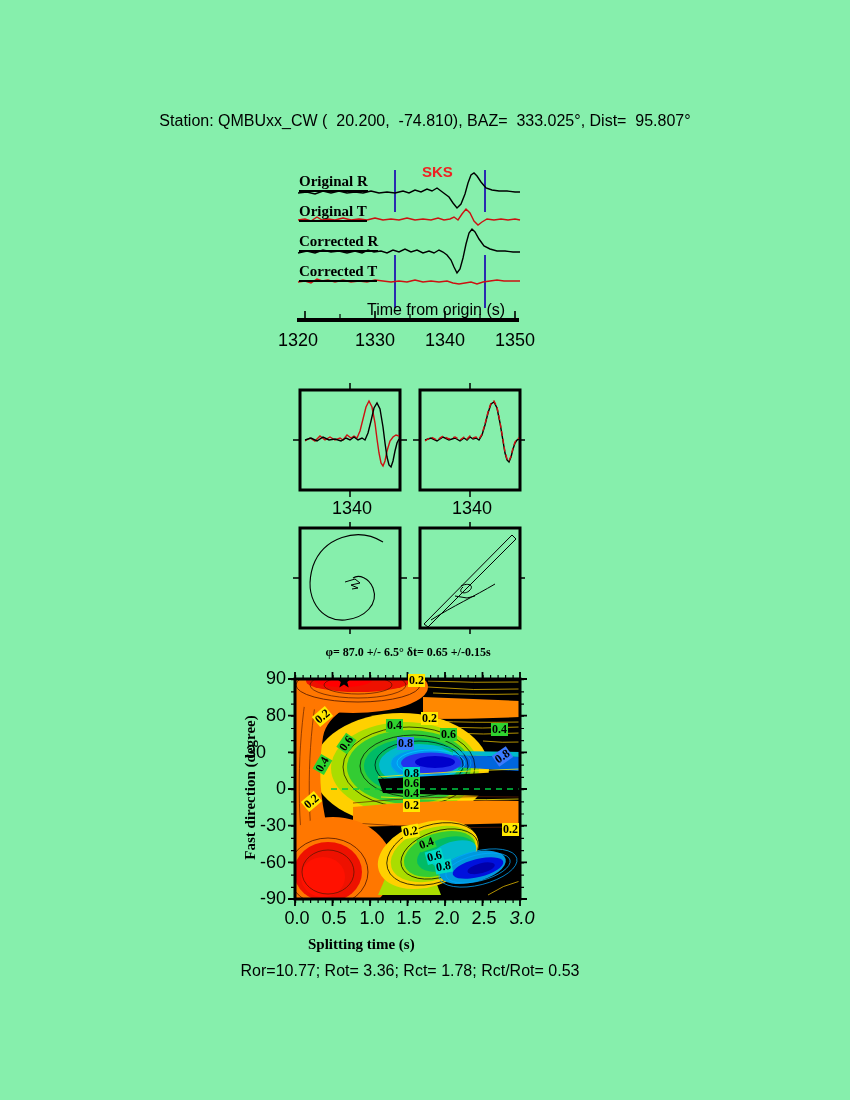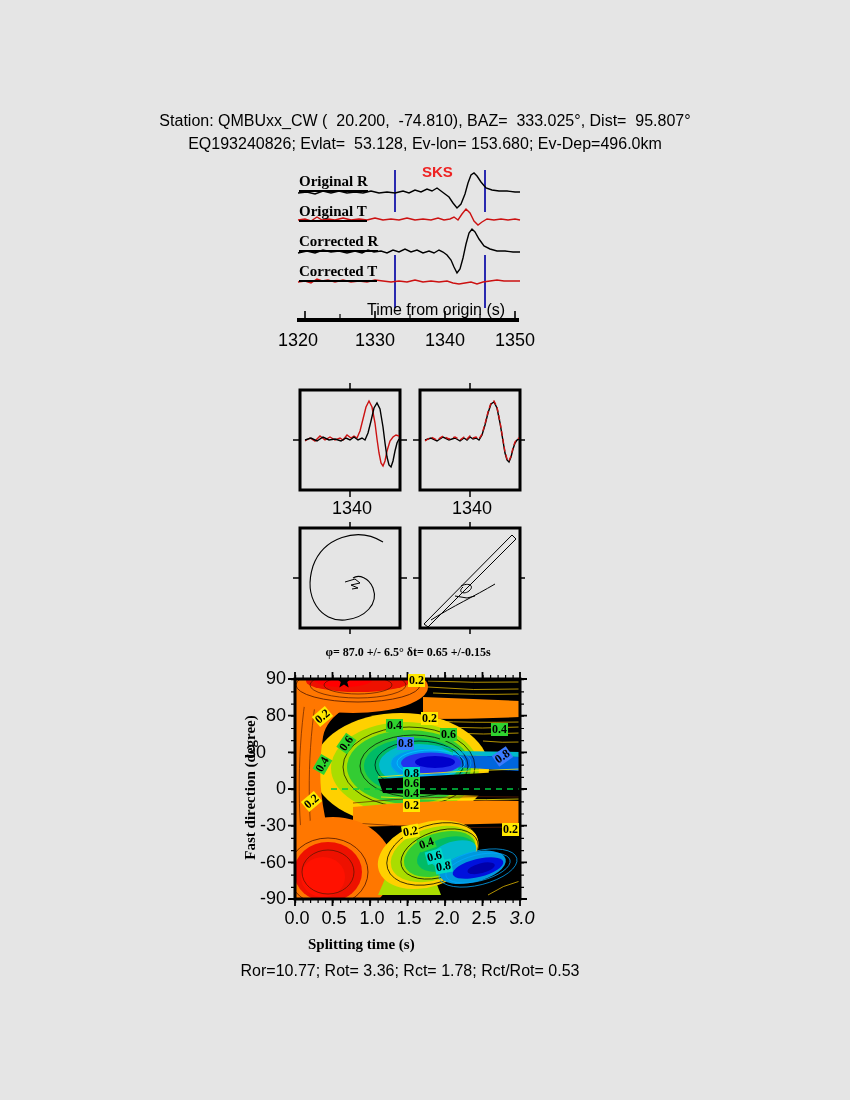--- a/index.html
+++ b/index.html
@@ -1,37 +1,36 @@
 <!DOCTYPE html>
 <html><head>
 <meta charset="utf-8">
 <style>
   html,body{margin:0;padding:0;background:#fff;}
-  #page{position:relative;width:850px;height:1100px;background:#e5e5e5;overflow:hidden;
+  #page{position:relative;width:850px;height:1100px;background:#86efac;overflow:hidden;
         font-family:"Liberation Sans",sans-serif;color:#000;}
   .abs{position:absolute;}
   .sans{font-family:"Liberation Sans",sans-serif;}
   .serifb{font-family:"Liberation Serif",serif;font-weight:bold;}
   .hdr{white-space:pre;width:850px;text-align:center;font-size:16px;}
   .ticklbl{font-size:18px;text-align:center;}
   .wflabel{font-family:"Liberation Serif",serif;font-weight:bold;font-size:15px;
            border-bottom:2px solid #000;padding-bottom:0px;display:inline-block;}
   .clabel{position:absolute;font-family:"Liberation Serif",serif;font-weight:bold;
           font-size:12px;line-height:13px;padding:0 1px;color:#000;}
   .lbl-y{background:#ffe800;} .lbl-g{background:#2fd32f;}
   .lbl-c{background:#00d9c8;} .lbl-b{background:#3b7bff;}
   svg{display:block;}
 </style>
 </head>
 <body>
 
 <div id="page">
 
   <div class="abs hdr" style="top:112px;left:0;">Station: QMBUxx_CW (  20.200,  -74.810), BAZ=  333.025°, Dist=  95.807°</div>
-  <div class="abs hdr" style="top:135px;left:0;">EQ193240826; Evlat=  53.128, Ev-lon= 153.680; Ev-Dep=496.0km</div>
 
   <div class="abs" style="left:422px;top:163px;font-size:15px;font-weight:bold;color:#ee2222;">SKS</div>
 
   <svg class="abs" style="left:293px;top:163px;" width="232" height="190" viewBox="0 0 232 190">
 
     <path d="M102,7 V49 M102,92 V145" stroke="#2a2ab0" stroke-width="2" fill="none"></path>
     <path d="M192,7 V49 M192,92 V145" stroke="#2a2ab0" stroke-width="2" fill="none"></path>
 
     <polyline fill="none" stroke="#000000" stroke-width="1.4" points="5,30 14,29 22,31 30,28 38,30 46,28 54,30 62,29 70,30 78,28 86,30 94,29 102,30 110,28 116,30 122,27 128,29 134,26 139,28 144,25 148,28 152,31 156,34 160,40 164,45 168,41 172,31 175,20 178,12 181,10 184,13 188,19 193,25 199,27 206,28 214,28 222,29 227,29"></polyline>
     <polyline fill="none" stroke="#cc1111" stroke-width="1.4" points="5,57 12,56 18,58 24,54 29,57 35,56 42,57 50,55 58,57 66,56 74,57 82,55 90,57 98,56 106,57 114,55 122,57 130,56 138,57 145,55 151,57 157,56 161,54 165,57 169,51 173,46 177,50 181,58 185,62 189,59 194,56 201,57 208,56 215,57 222,56 227,57"></polyline>

